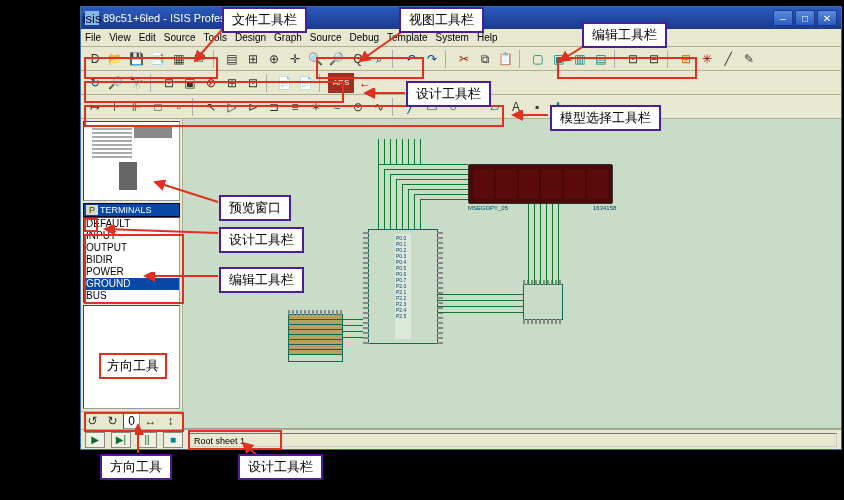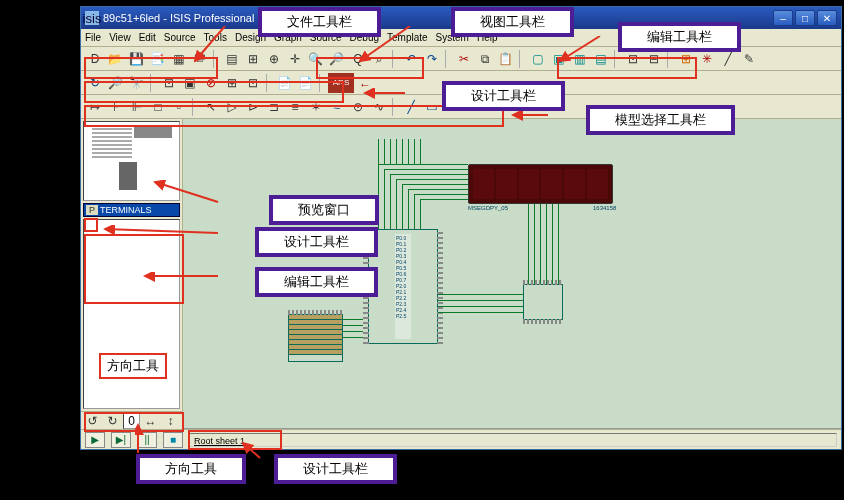--- a/index.html
+++ b/index.html
@@ -61,24 +61,24 @@
 .resbank::before { content: ""; position: absolute; left: -1px; right: -1px; top: -5px; height: 5px; background: repeating-linear-gradient(90deg, #888 0 2px, transparent 2px 4px); }
 .resbank-rows div { height: 5px; border-bottom: 1px solid #0a6a5a; background: #b8a060; }
 
 
 .wire { position: absolute; background: #0a7a2a; }
 .wire.h { height: 1px; }
 .wire.v { width: 1px; }
 
 .statusbar { height: 20px; background: #e8e8d0; border-top: 1px solid #b0b090; display: flex; align-items: center; padding: 0 4px; gap: 6px; font-size: 10px; }
 .sim-btn { width: 20px; height: 16px; border: 1px solid #888; background: #f0f0e0; display: inline-flex; align-items: center; justify-content: center; cursor: pointer; color: #0a6a3a; font-size: 10px; }
-.status-text { flex: 1; border: 1px inset #ccc; padding: 0 4px; height: 14px; line-height: 14px; background: #e8e8d0; font-size: 9px; text-decoration: underline; }
-
-
-.callout { position: absolute; background: #fff; border: 4px solid #4c1d95; padding: 2px 25px; font-size: 13px; color: #000; z-index: 50; white-space: nowrap; margin-left: 36px; }
+.status-text { flex: 1; border: 1px inset #ccc; padding: 0 4px; height: 14px; line-height: 14px; background: #e8e8d0; font-size: 9px; }
+
+
+.callout { position: absolute; background: #fff; border: 2px solid #4c1d95; padding: 2px 8px; font-size: 13px; color: #000; z-index: 50; white-space: nowrap; }
 .redbox { position: absolute; border: 2px solid #e03020; pointer-events: none; z-index: 40; }
 .arrow { position: absolute; z-index: 45; pointer-events: none; }
 
 .schematic-label { position: absolute; border: 1px solid #e03020; background: #c8dcc8; padding: 2px 12px; font-size: 13px; z-index: 30; }
 </style>
 </head>
 <body>
 
 <div class="window">
   <div class="titlebar">
@@ -193,20 +193,29 @@
     <div class="leftpanel">
       <div class="preview">
         <div class="preview-seg"></div>
         <div class="preview-chip"></div>
         <div class="preview-ic"></div>
       </div>
       <div class="picker-hdr">
         <span class="p">P</span>
         <span>TERMINALS</span>
       </div>
+      <div class="objlist">
+        <div>DEFAULT</div>
+        <div>INPUT</div>
+        <div>OUTPUT</div>
+        <div>BIDIR</div>
+        <div>POWER</div>
+        <div class="sel">GROUND</div>
+        <div>BUS</div>
+      </div>
       <div class="selector"></div>
       <div class="orient">
         <span class="tb-btn">↺</span>
         <span class="tb-btn">↻</span>
         <span style="border:1px inset #999;width:18px;text-align:center;background:#fff">0</span>
         <span class="tb-btn">↔</span>
         <span class="tb-btn">↕</span>
       </div>
     </div>
 
@@ -293,25 +302,25 @@
   <div class="statusbar">
     <span class="sim-btn">▶</span>
     <span class="sim-btn">▶|</span>
     <span class="sim-btn">||</span>
     <span class="sim-btn" style="color:#08a">■</span>
     <span class="status-text">Root sheet 1</span>
   </div>
 </div>
 
 <div class="callout" style="left:222px;top:7px">文件工具栏</div>
-<div class="callout" style="left:415px;top:7px">视图工具栏</div>
+<div class="callout" style="left:399px;top:7px">视图工具栏</div>
 <div class="callout" style="left:582px;top:22px">编辑工具栏</div>
 <div class="callout" style="left:406px;top:81px">设计工具栏</div>
 <div class="callout" style="left:550px;top:105px">模型选择工具栏</div>
-<div class="callout" style="left:233px;top:195px">预览窗口</div>
+<div class="callout" style="left:219px;top:195px">预览窗口</div>
 <div class="callout" style="left:219px;top:227px">设计工具栏</div>
 <div class="callout" style="left:219px;top:267px">编辑工具栏</div>
 <div class="schematic-label" style="left:99px;top:353px;background:#fff;border:2px solid #e03020;padding:2px 6px">方向工具</div>
 <div class="callout" style="left:100px;top:454px">方向工具</div>
 <div class="callout" style="left:238px;top:454px">设计工具栏</div>
 
 <div class="redbox" style="left:84px;top:57px;width:134px;height:22px"></div>
 <div class="redbox" style="left:316px;top:57px;width:108px;height:22px"></div>
 <div class="redbox" style="left:557px;top:57px;width:140px;height:22px"></div>
 <div class="redbox" style="left:84px;top:81px;width:260px;height:22px"></div>

